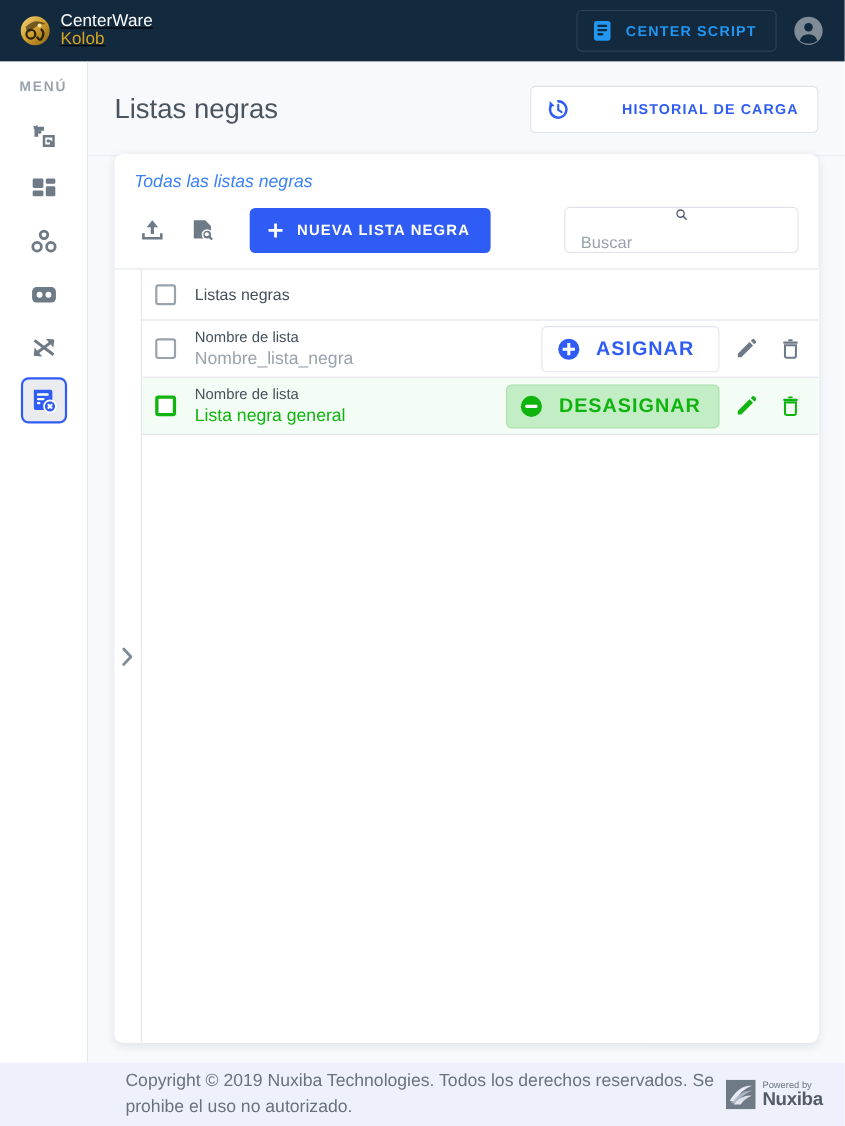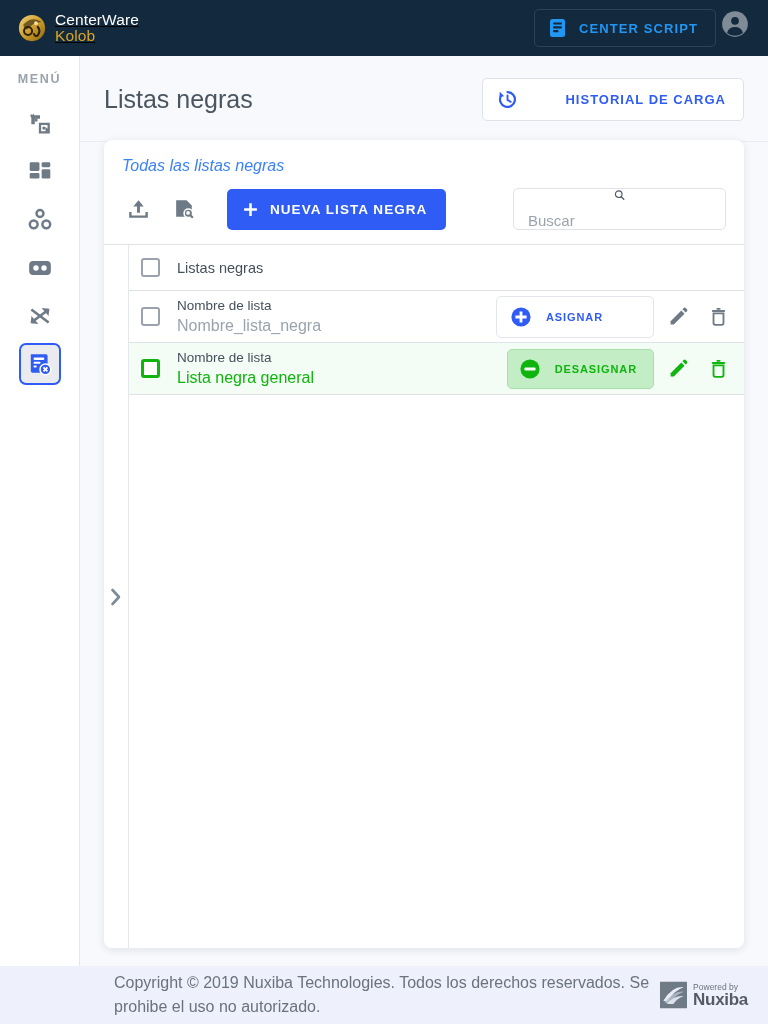--- a/index.html
+++ b/index.html
@@ -17,21 +17,21 @@
     background: #13293d;
     display: flex; align-items: center;
   }
   .brand { display: flex; align-items: center; margin-left: 18px; }
   .brand-mark { width: 28px; height: 28px; margin-right: 9px; flex: none; }
   .brand-text { line-height: 1.02; text-decoration: underline; }
   .brand-line1 { font-size: 15.5px; color: #ffffff; letter-spacing: .1px; }
   .brand-line2 { font-size: 15.5px; color: #d9a520; letter-spacing: .1px; }
 
   .topbar-right {
-    margin-left: auto; display: flex; align-items: flex-start; gap: 4px;
+    margin-left: auto; display: flex; align-items: center; gap: 14px;
     margin-right: 18px;
   }
   .center-script-btn {
     display: flex; align-items: center; gap: 13px;
     border: 1px solid #2c4257; border-radius: 5px;
     background: transparent; cursor: pointer;
     padding: 8px 17px 8px 14px;
   }
   .center-script-btn .lbl {
     color: #2196f3; font-size: 13px; font-weight: bold;
@@ -159,21 +159,21 @@
   .name-value { font-size: 16px; color: #9aa3ad; line-height: 1.4; }
   .name-value.green { color: #10b40f; }
   .row-actions { display: flex; align-items: center; gap: 8px; }
   .pill {
     display: flex; align-items: center; gap: 13px;
     border: 1px solid #e2e6ec; border-radius: 5px;
     background: #fff; padding: 8px 22px 8px 12px; cursor: pointer;
     min-width: 158px;
   }
   .pill.green { background: #c3eec5; border-color: #a6dfa8; min-width: 0; padding: 7px 16px 7px 10px; }
-  .pill .lbl { font-size: 11px; font-weight: bold; letter-spacing: .9px; color: #2f5cf4; }
+  .pill .lbl { font-size: 18px; font-weight: bold; letter-spacing: .9px; color: #2f5cf4; }
   .pill.green .lbl { color: #10b40f; }
   .act-ico { width: 32px; height: 32px; display: flex; align-items: center; justify-content: center; cursor: pointer; }
 
   
   .footer {
     position: absolute; bottom: 0; left: 0; width: 768px; height: 58px;
     background: #eef1fb;
     display: flex; align-items: center; justify-content: center;
   }
   .footer-text {

